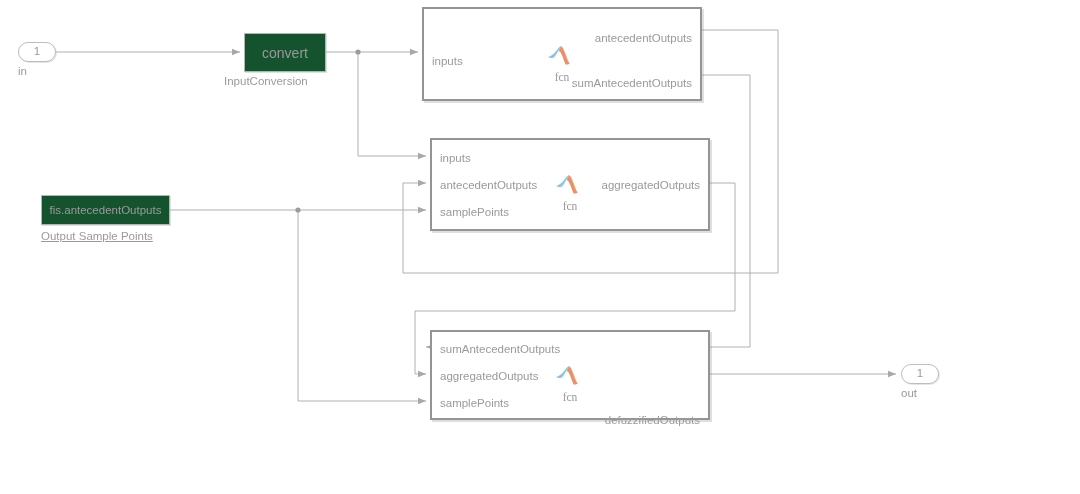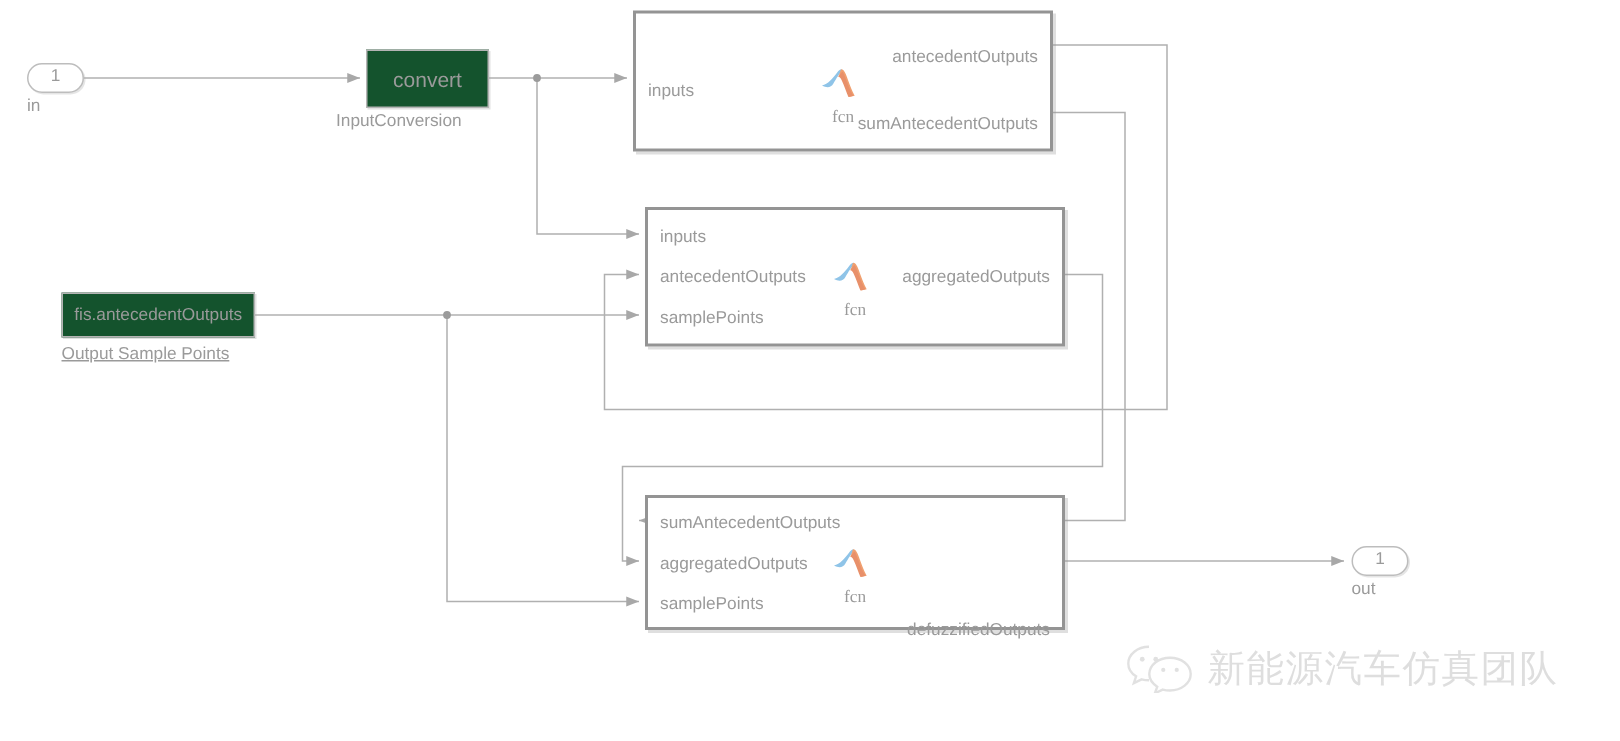--- a/index.html
+++ b/index.html
@@ -210,29 +210,14 @@
       </svg>
       <div class="fcn-label">fcn</div>
     </div>
   </div>
 
   <div class="io-port" style="left:901px; top:364px; width:38px; height:20px;">
     <span class="text">1</span>
   </div>
   <div class="block-caption" style="left:901px; top:388px; width:38px;">out</div>
 
-  <div id="watermark">
-    <svg width="46" height="34" viewBox="0 0 46 34">
-      <g fill="none" stroke="#dcdcdc" stroke-width="1.6">
-        <path d="M16,3.2 C8.3,3.2 2.2,8.2 2.2,14.3 C2.2,17.8 4.2,20.9 7.4,22.9 L5.9,27.4 L11.1,24.9 C12.6,25.3 14.3,25.5 16,25.5"></path>
-        <path d="M30,10.5 C37.7,10.5 43.8,15.4 43.8,21.4 C43.8,27.4 37.7,32.3 30,32.3 C28.3,32.3 26.7,32.1 25.2,31.7 L19.9,34.2 L21.5,29.8 C18.3,27.8 16.2,24.8 16.2,21.4 C16.2,15.4 22.3,10.5 30,10.5 Z"></path>
-      </g>
-      <g fill="#dcdcdc">
-        <circle cx="11.5" cy="11.5" r="1.6"></circle>
-        <circle cx="20.5" cy="11.5" r="1.6"></circle>
-        <circle cx="25.5" cy="18.6" r="1.4"></circle>
-        <circle cx="34.5" cy="18.6" r="1.4"></circle>
-      </g>
-    </svg>
-    <span class="wm-text">新能源汽车仿真团队</span>
-  </div>
 
 </div>
 
 </body></html>

